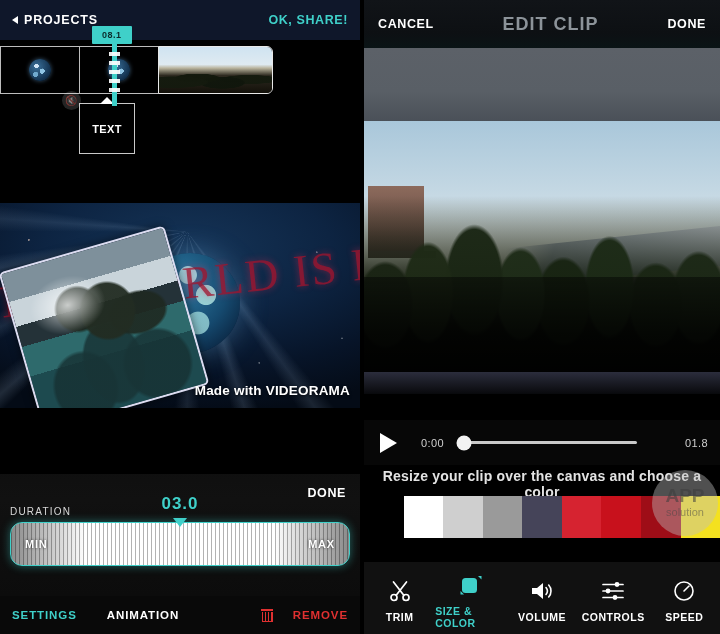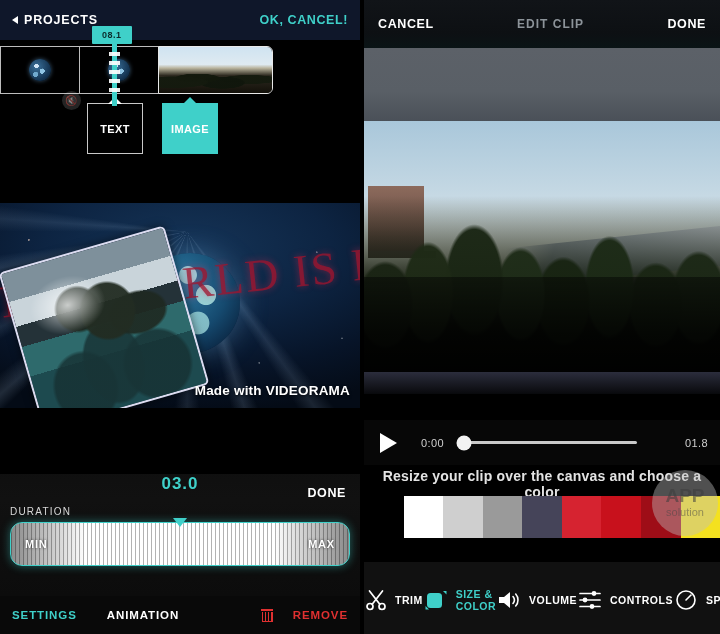--- a/index.html
+++ b/index.html
@@ -86,21 +86,21 @@
     position: absolute; top: -14px; left: 92px; z-index: 7;
     background: #3fd0c9; color: #0c2b2b; font-size: 9px; font-weight: bold;
     padding: 4px 10px; letter-spacing: .5px; border-radius: 1px;
   }
   .mute-icon {
     position: absolute; left: 62px; top: 51px; width: 19px; height: 19px;
     border-radius: 50%; background: rgba(255,255,255,.14);
     display: flex; align-items: center; justify-content: center;
     color: rgba(255,255,255,.45); font-size: 10px; z-index: 3;
   }
-  .tag-row { position: absolute; top: 63px; left: 12px; width: 360px; height: 60px; }
+  .tag-row { position: absolute; top: 63px; left: 4px; width: 360px; height: 60px; }
   .tag {
     position: absolute; top: 0; width: 56px; height: 51px;
     display: flex; align-items: center; justify-content: center;
     font-size: 11px; font-weight: bold; letter-spacing: .4px;
   }
   .tag.text { left: 75px; background: #000; border: 1px solid #c9c9c9; color: #fff; }
   .tag.image { left: 150px; background: #3fd0c9; border: 1px solid #3fd0c9; color: #fff; }
   .nub {
     position: absolute; top: -7px; left: 50%; transform: translateX(-50%);
     width: 0; height: 0; border-left: 7px solid transparent;
@@ -199,21 +199,21 @@
   }
 
   
   .dur-panel {
     position: absolute; top: 409px; left: 0; width: 360px; height: 225px;
     background: linear-gradient(to bottom, #0c0c0c 0%, #111 40%, #0a0a0a 100%);
   }
   .dur-gap { height: 65px; background: #000; }
   .dur-body { position: relative; padding: 0 12px; }
   .dur-value {
-    position: absolute; top: 0; left: 0; width: 360px; text-align: center;
+    position: absolute; top: 20px; left: 0; width: 360px; text-align: center;
     color: #3fd0c9; font-size: 17px; font-weight: bold; letter-spacing: 1px;
   }
   .dur-done {
     position: absolute; top: 12px; right: 14px;
     color: #fff; font-size: 12.5px; font-weight: bold; letter-spacing: .6px;
   }
   .dur-label {
     position: absolute; top: 32px; left: 10px;
     color: #d8d8d8; font-size: 10px; font-weight: normal; letter-spacing: 1.2px;
   }
@@ -264,21 +264,21 @@
   }
 
   
   .r-topbar {
     position: absolute; top: 0; left: 0; width: 356px; height: 48px;
     background: linear-gradient(to bottom, #111418 0%, #0d1013 70%, #0a1416 100%);
     display: flex; align-items: center; justify-content: space-between;
     padding: 0 14px;
   }
   .r-cancel, .r-done { color: #fff; font-size: 12.5px; font-weight: bold; letter-spacing: .6px; }
-  .r-title { color: #8c9399; font-size: 12px; font-weight: bold; letter-spacing: 1px; }
+  .r-title { color: #8c9399; font-size: 18px; font-weight: bold; letter-spacing: 1px; }
 
   .r-stage { position: absolute; top: 48px; left: 0; width: 356px; height: 372px; background: #000; }
   .canvas-top { position: absolute; top: 0; left: 0; width: 356px; height: 73px;
     background: linear-gradient(to bottom, #5c6168 0%, #595f66 60%, #4a5058 100%); }
   .canvas-clip {
     position: absolute; top: 73px; left: 0; width: 356px; height: 251px; overflow: hidden;
   }
   .sky {
     position: absolute; inset: 0;
     background: linear-gradient(to bottom, #a9c7da 0%, #c6d9e4 30%, #e6e6da 54%, #d6d2c2 62%, #8e8f88 70%, #30352c 84%, #14170f 100%);
@@ -352,38 +352,38 @@
     display: flex; flex-direction: column; align-items: center; justify-content: center;
     z-index: 6; pointer-events: none;
   }
   .wm-app { color: rgba(60,60,60,.55); font-size: 19px; font-weight: bold; line-height: 1; }
   .wm-sol { color: rgba(70,70,70,.5); font-size: 11px; line-height: 1.4; }
 
   .r-toolbar {
     position: absolute; bottom: 0; left: 0; width: 356px; height: 72px;
     background: #111; display: flex; align-items: center; padding-top: 4px;
   }
-  .tool { flex: 1 1 0; display: flex; flex-direction: row; align-items: center; gap: 7px; }
+  .tool { flex: 1 1 0; display: flex; flex-direction: column; align-items: center; gap: 7px; }
   .tool .glyph { height: 26px; display: flex; align-items: center; justify-content: center; }
   .tool .lbl { font-size: 10.5px; font-weight: bold; letter-spacing: .5px; color: #fff; }
   .tool.active .lbl { color: #3fd0c9; }
 </style>
 </head>
 <body>
 
 <div class="screens">
 
   <div class="panel left">
 
     <div class="l-topbar">
       <div class="l-projects">
         <span class="tri-left"></span>
         <span>PROJECTS</span>
       </div>
-      <div class="l-share">OK, CANCEL!</div>
+      <div class="l-share">OK, SHARE!</div>
     </div>
 
     <div class="timeline">
       <div class="clip-strip">
         <div class="clip">
           <div class="earth"></div>
         </div>
         <div class="clip">
           <div class="earth"></div>
         </div>
@@ -395,24 +395,20 @@
       <div class="playhead"></div>
       <div class="playhead-ticks"></div>
       <div class="time-badge">08.1</div>
 
       <div class="mute-icon">🔇</div>
 
       <div class="tag-row">
         <div class="tag text">
           <span class="nub"></span>
           <span>TEXT</span>
-        </div>
-        <div class="tag image">
-          <span class="nub"></span>
-          <span>IMAGE</span>
         </div>
       </div>
     </div>
 
     <div class="preview">
       <div class="rays"></div>
       <div class="stars"></div>
       <div class="globe"></div>
       <div class="headline">THE WORLD IS BEAUTIFUL</div>
       <div class="photo-card">

